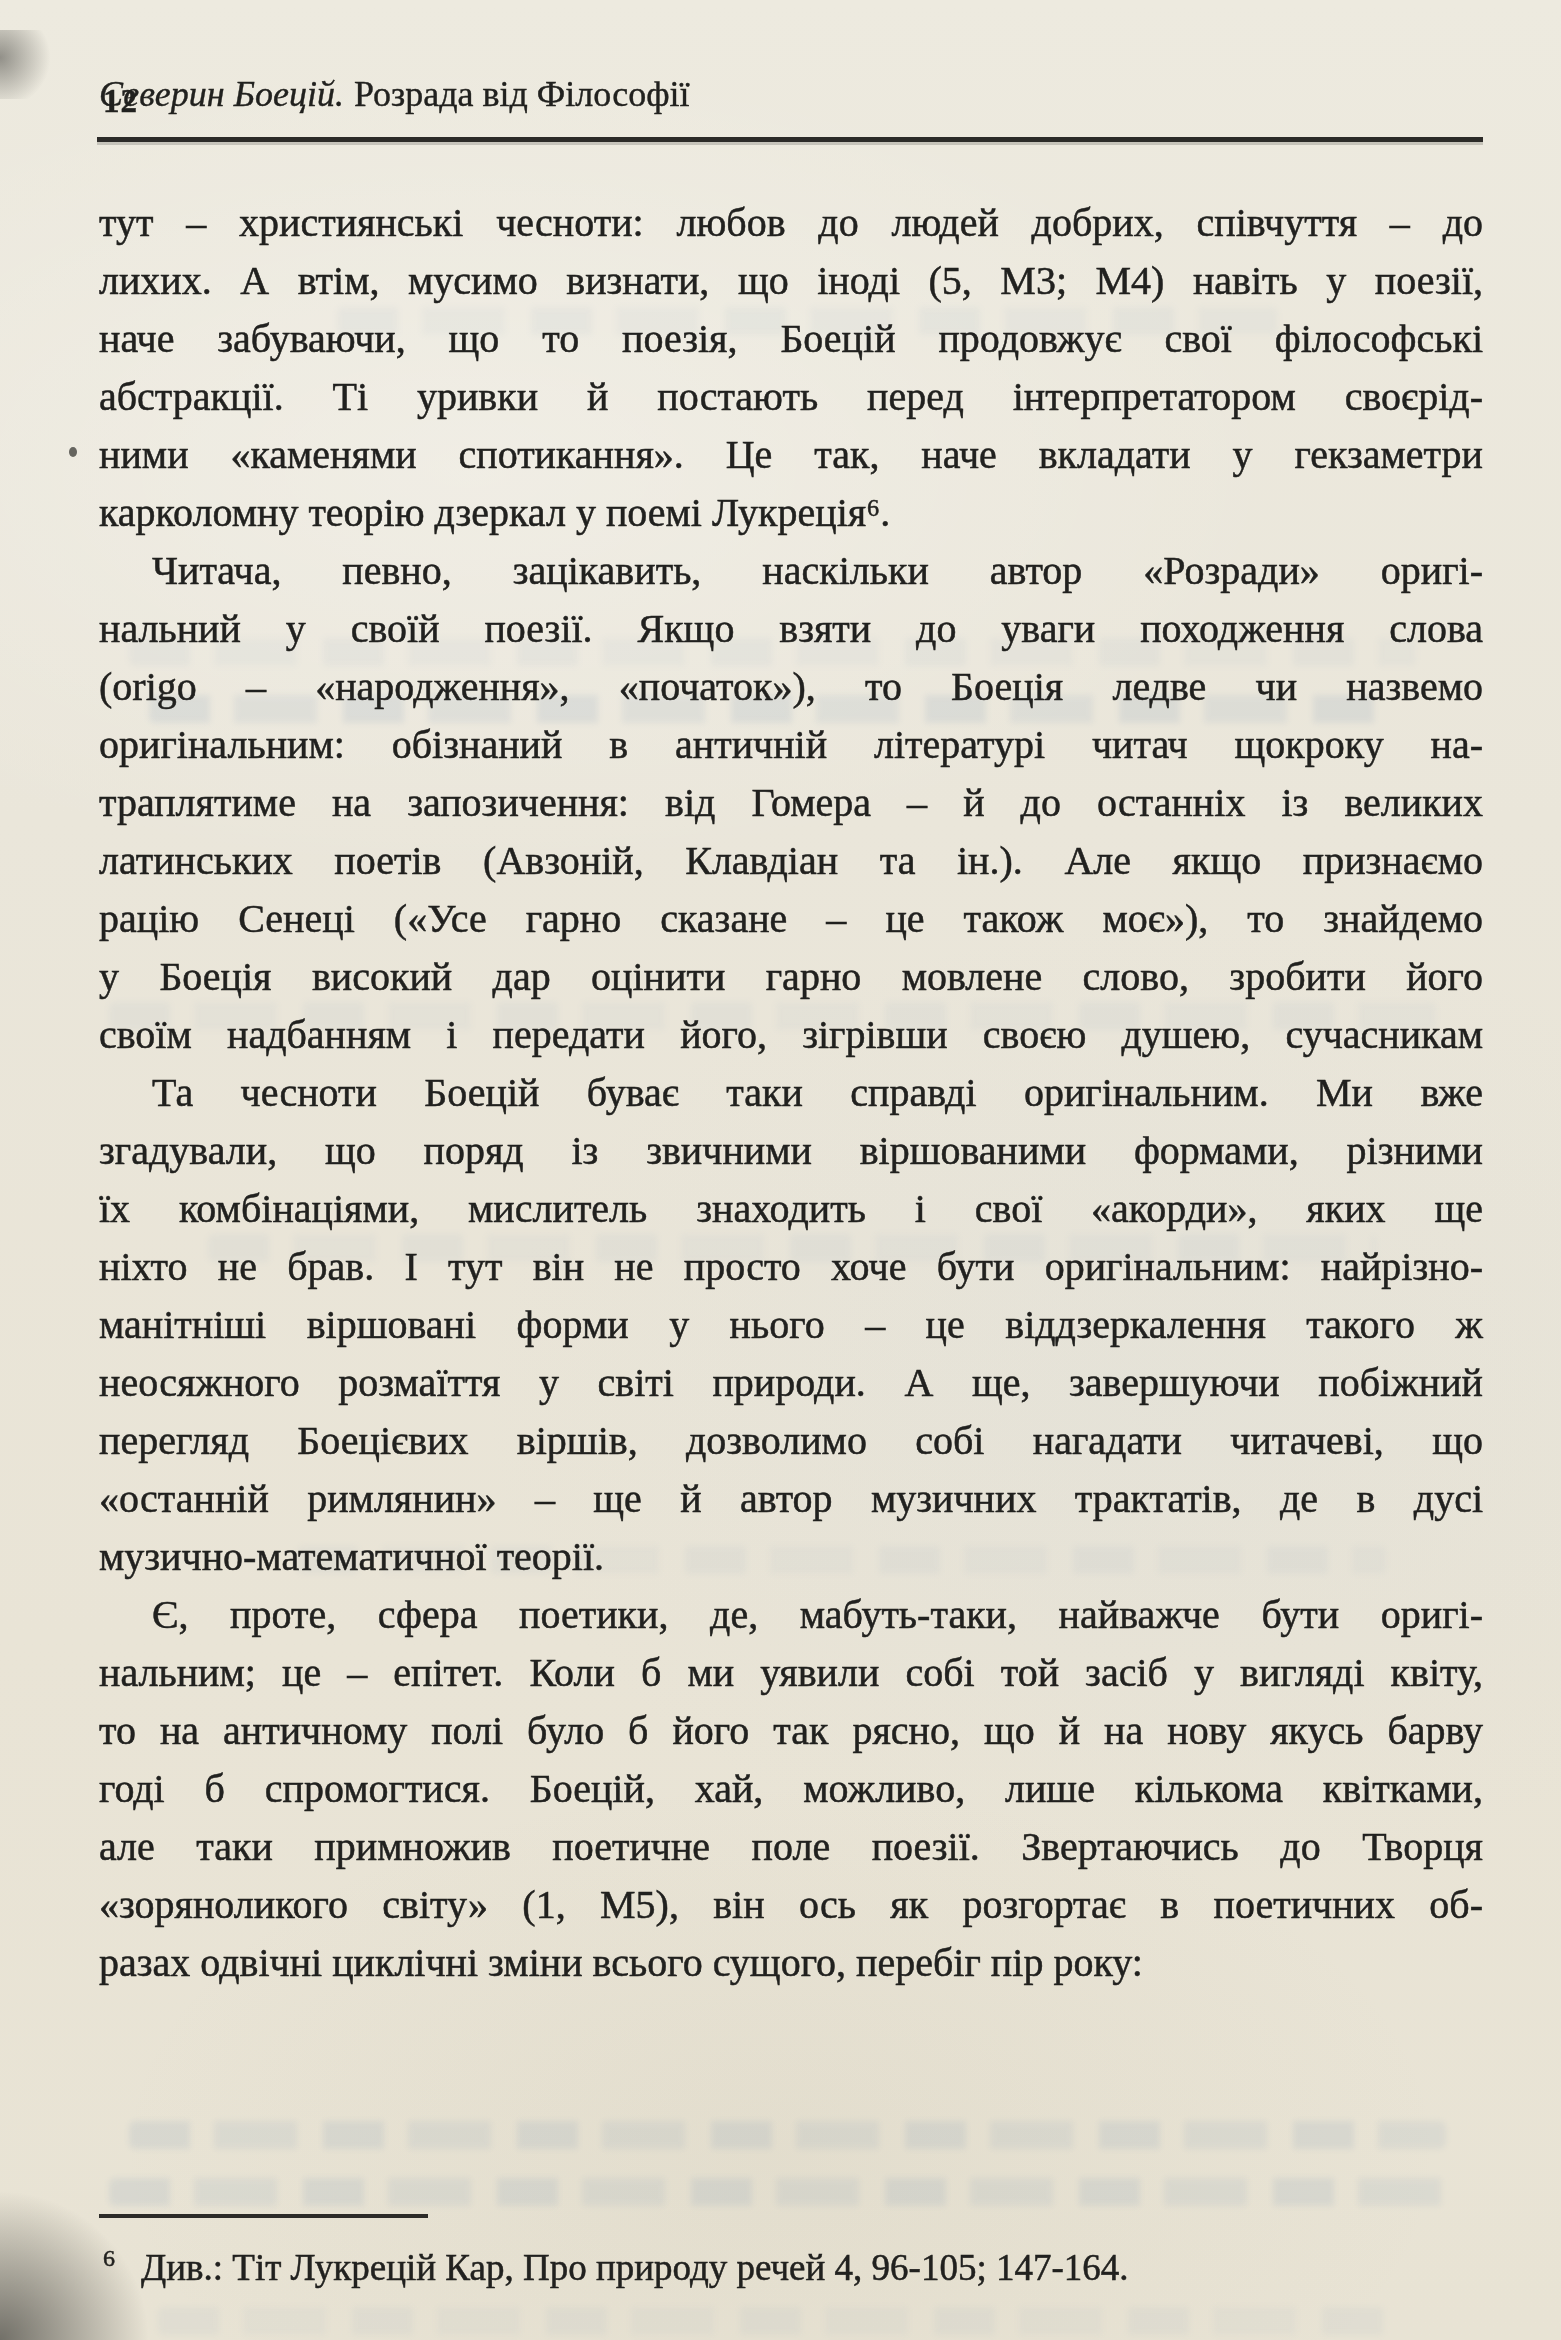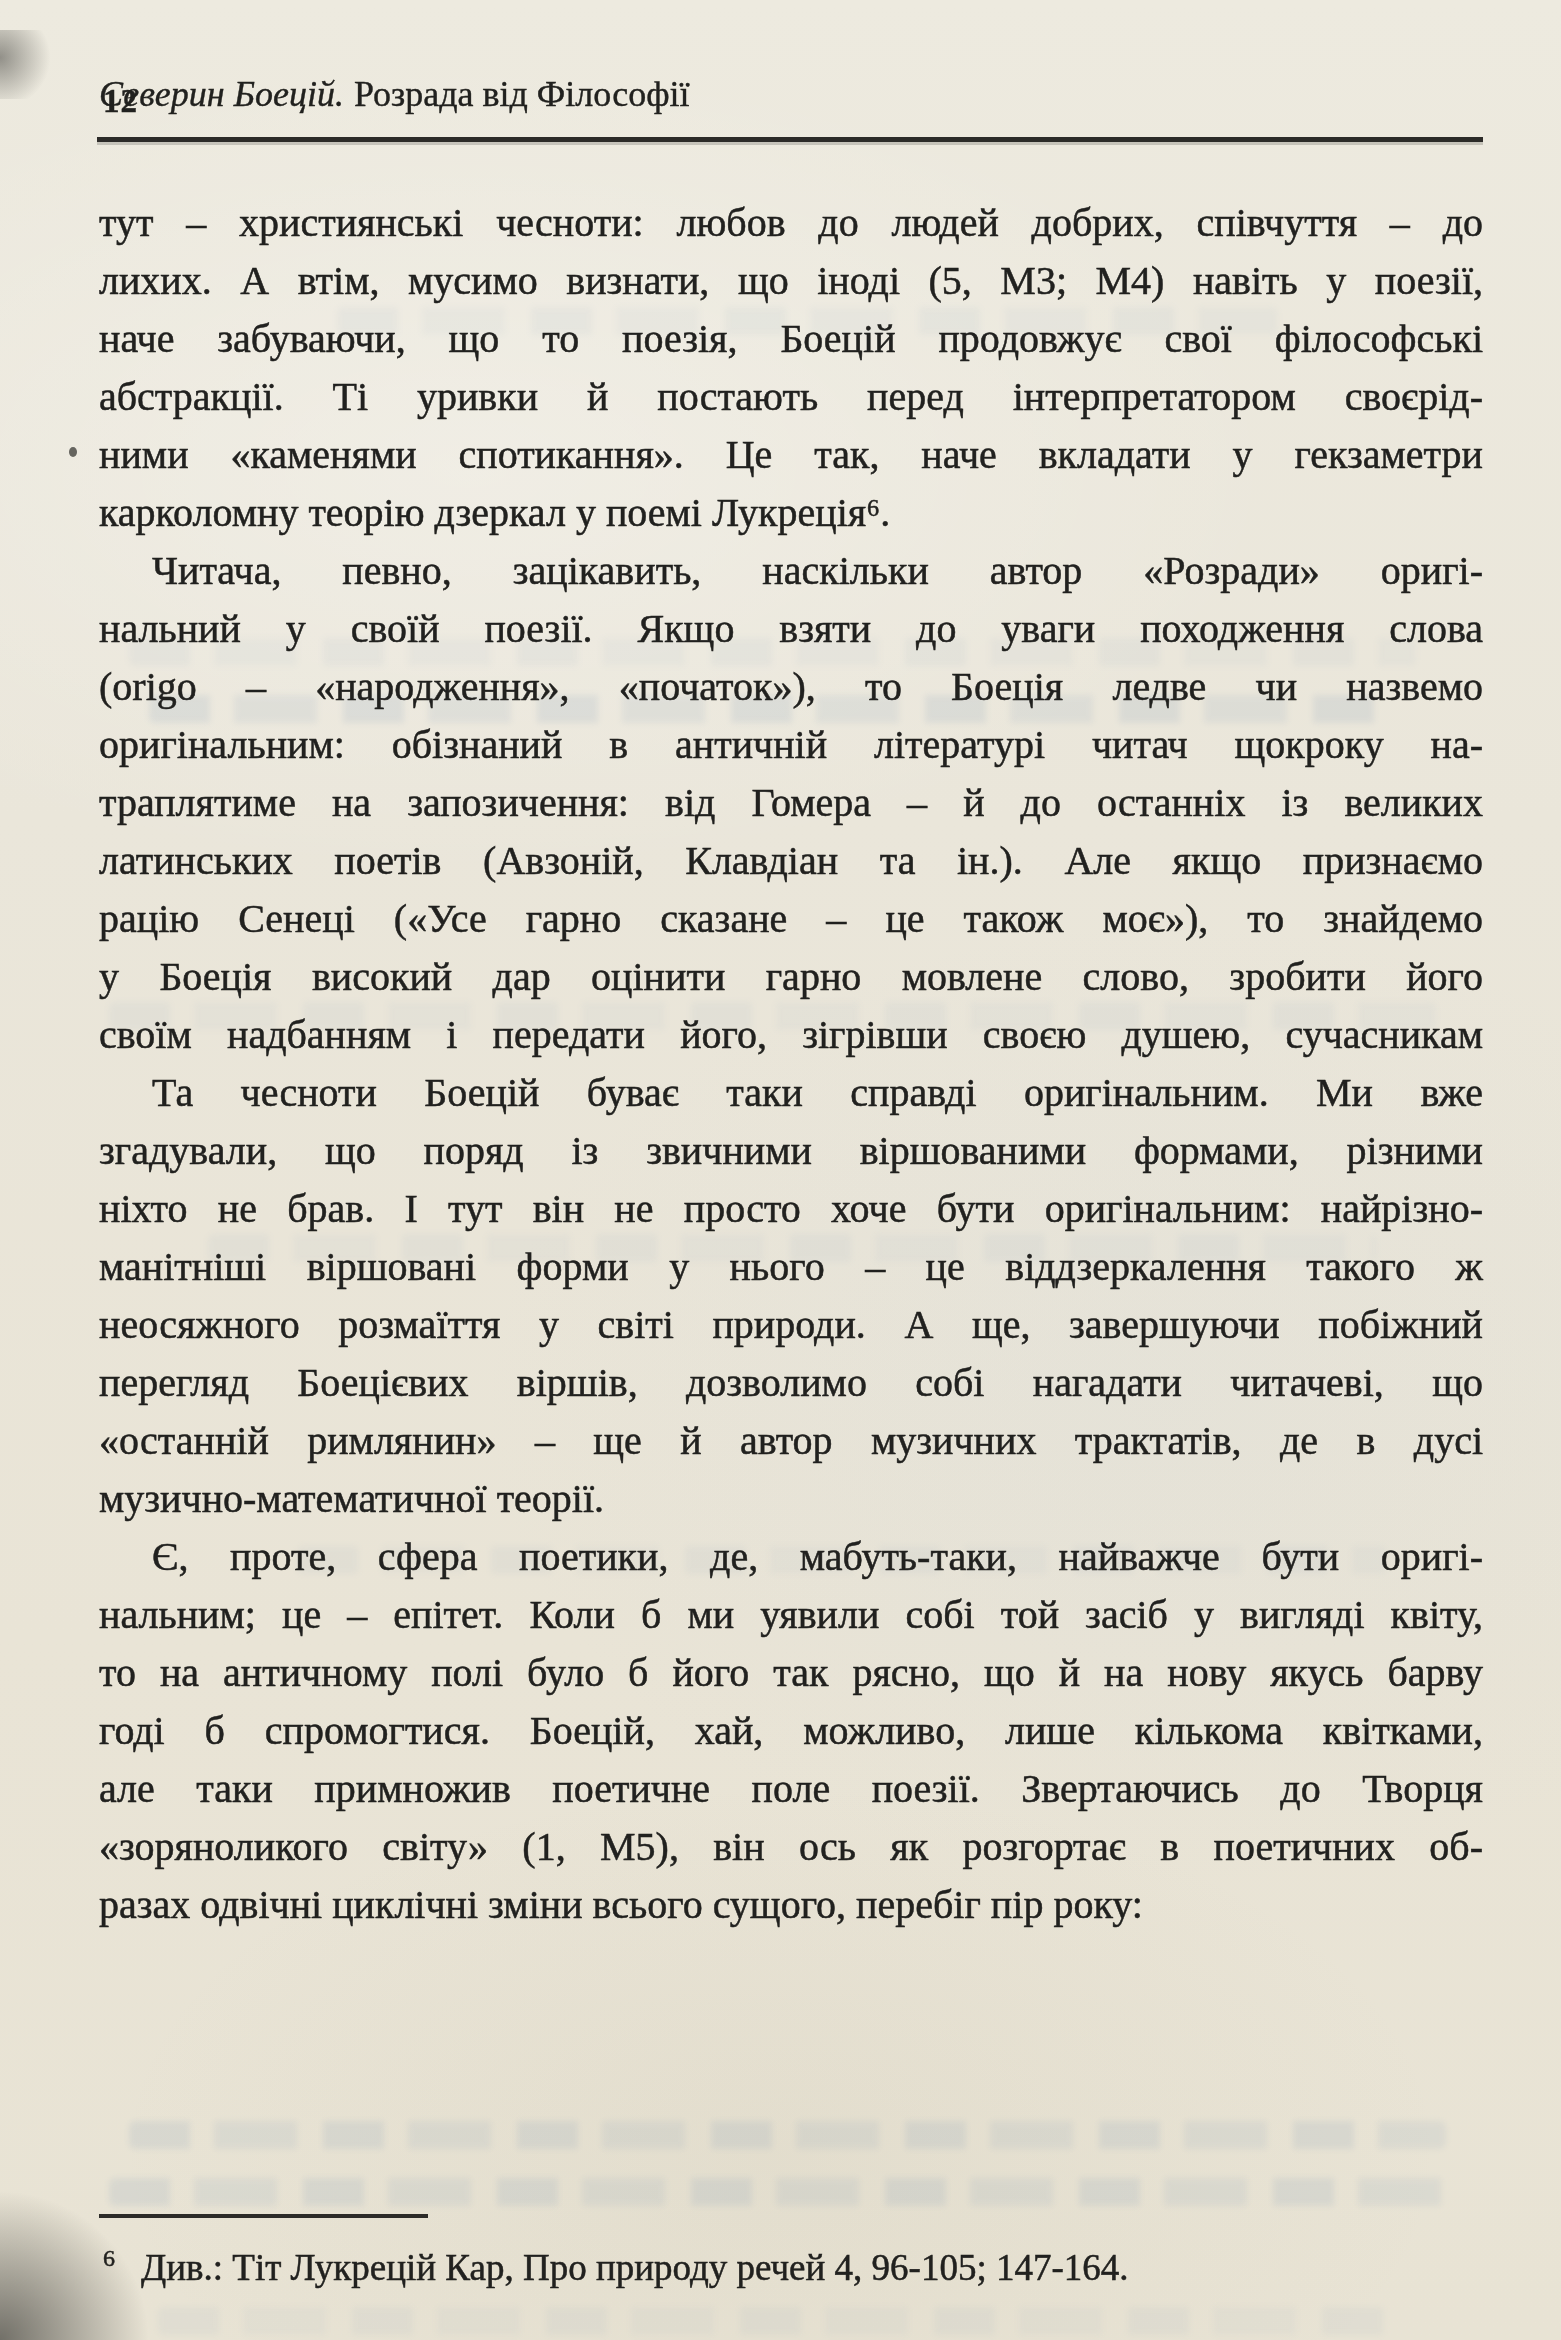--- a/index.html
+++ b/index.html
@@ -121,20 +121,21 @@
         <div class="line">оригінальним: обізнаний в античній літературі читач щокроку на-</div>
         <div class="line">траплятиме на запозичення: від Гомера – й до останніх із великих</div>
         <div class="line">латинських поетів (Авзоній, Клавдіан та ін.). Але якщо признаємо</div>
         <div class="line">рацію Сенеці («Усе гарно сказане – це також моє»), то знайдемо</div>
         <div class="line">у Боеція високий дар оцінити гарно мовлене слово, зробити його</div>
         <div class="line">своїм надбанням і передати його, зігрівши своєю душею, сучасникам</div>
       </div>
       <div class="para">
         <div class="line indent">Та чесноти Боецій буває таки справді оригінальним. Ми вже</div>
         <div class="line">згадували, що поряд із звичними віршованими формами, різними</div>
+        <div class="line">їх комбінаціями, мислитель знаходить і свої «акорди», яких ще</div>
         <div class="line">ніхто не брав. І тут він не просто хоче бути оригінальним: найрізно-</div>
         <div class="line">манітніші віршовані форми у нього – це віддзеркалення такого ж</div>
         <div class="line">неосяжного розмаїття у світі природи. А ще, завершуючи побіжний</div>
         <div class="line">перегляд Боецієвих віршів, дозволимо собі нагадати читачеві, що</div>
         <div class="line">«останній римлянин» – ще й автор музичних трактатів, де в дусі</div>
         <div class="line end">музично-математичної теорії.</div>
       </div>
       <div class="para">
         <div class="line indent">Є, проте, сфера поетики, де, мабуть-таки, найважче бути оригі-</div>
         <div class="line">нальним; це – епітет. Коли б ми уявили собі той засіб у вигляді квіту,</div>

